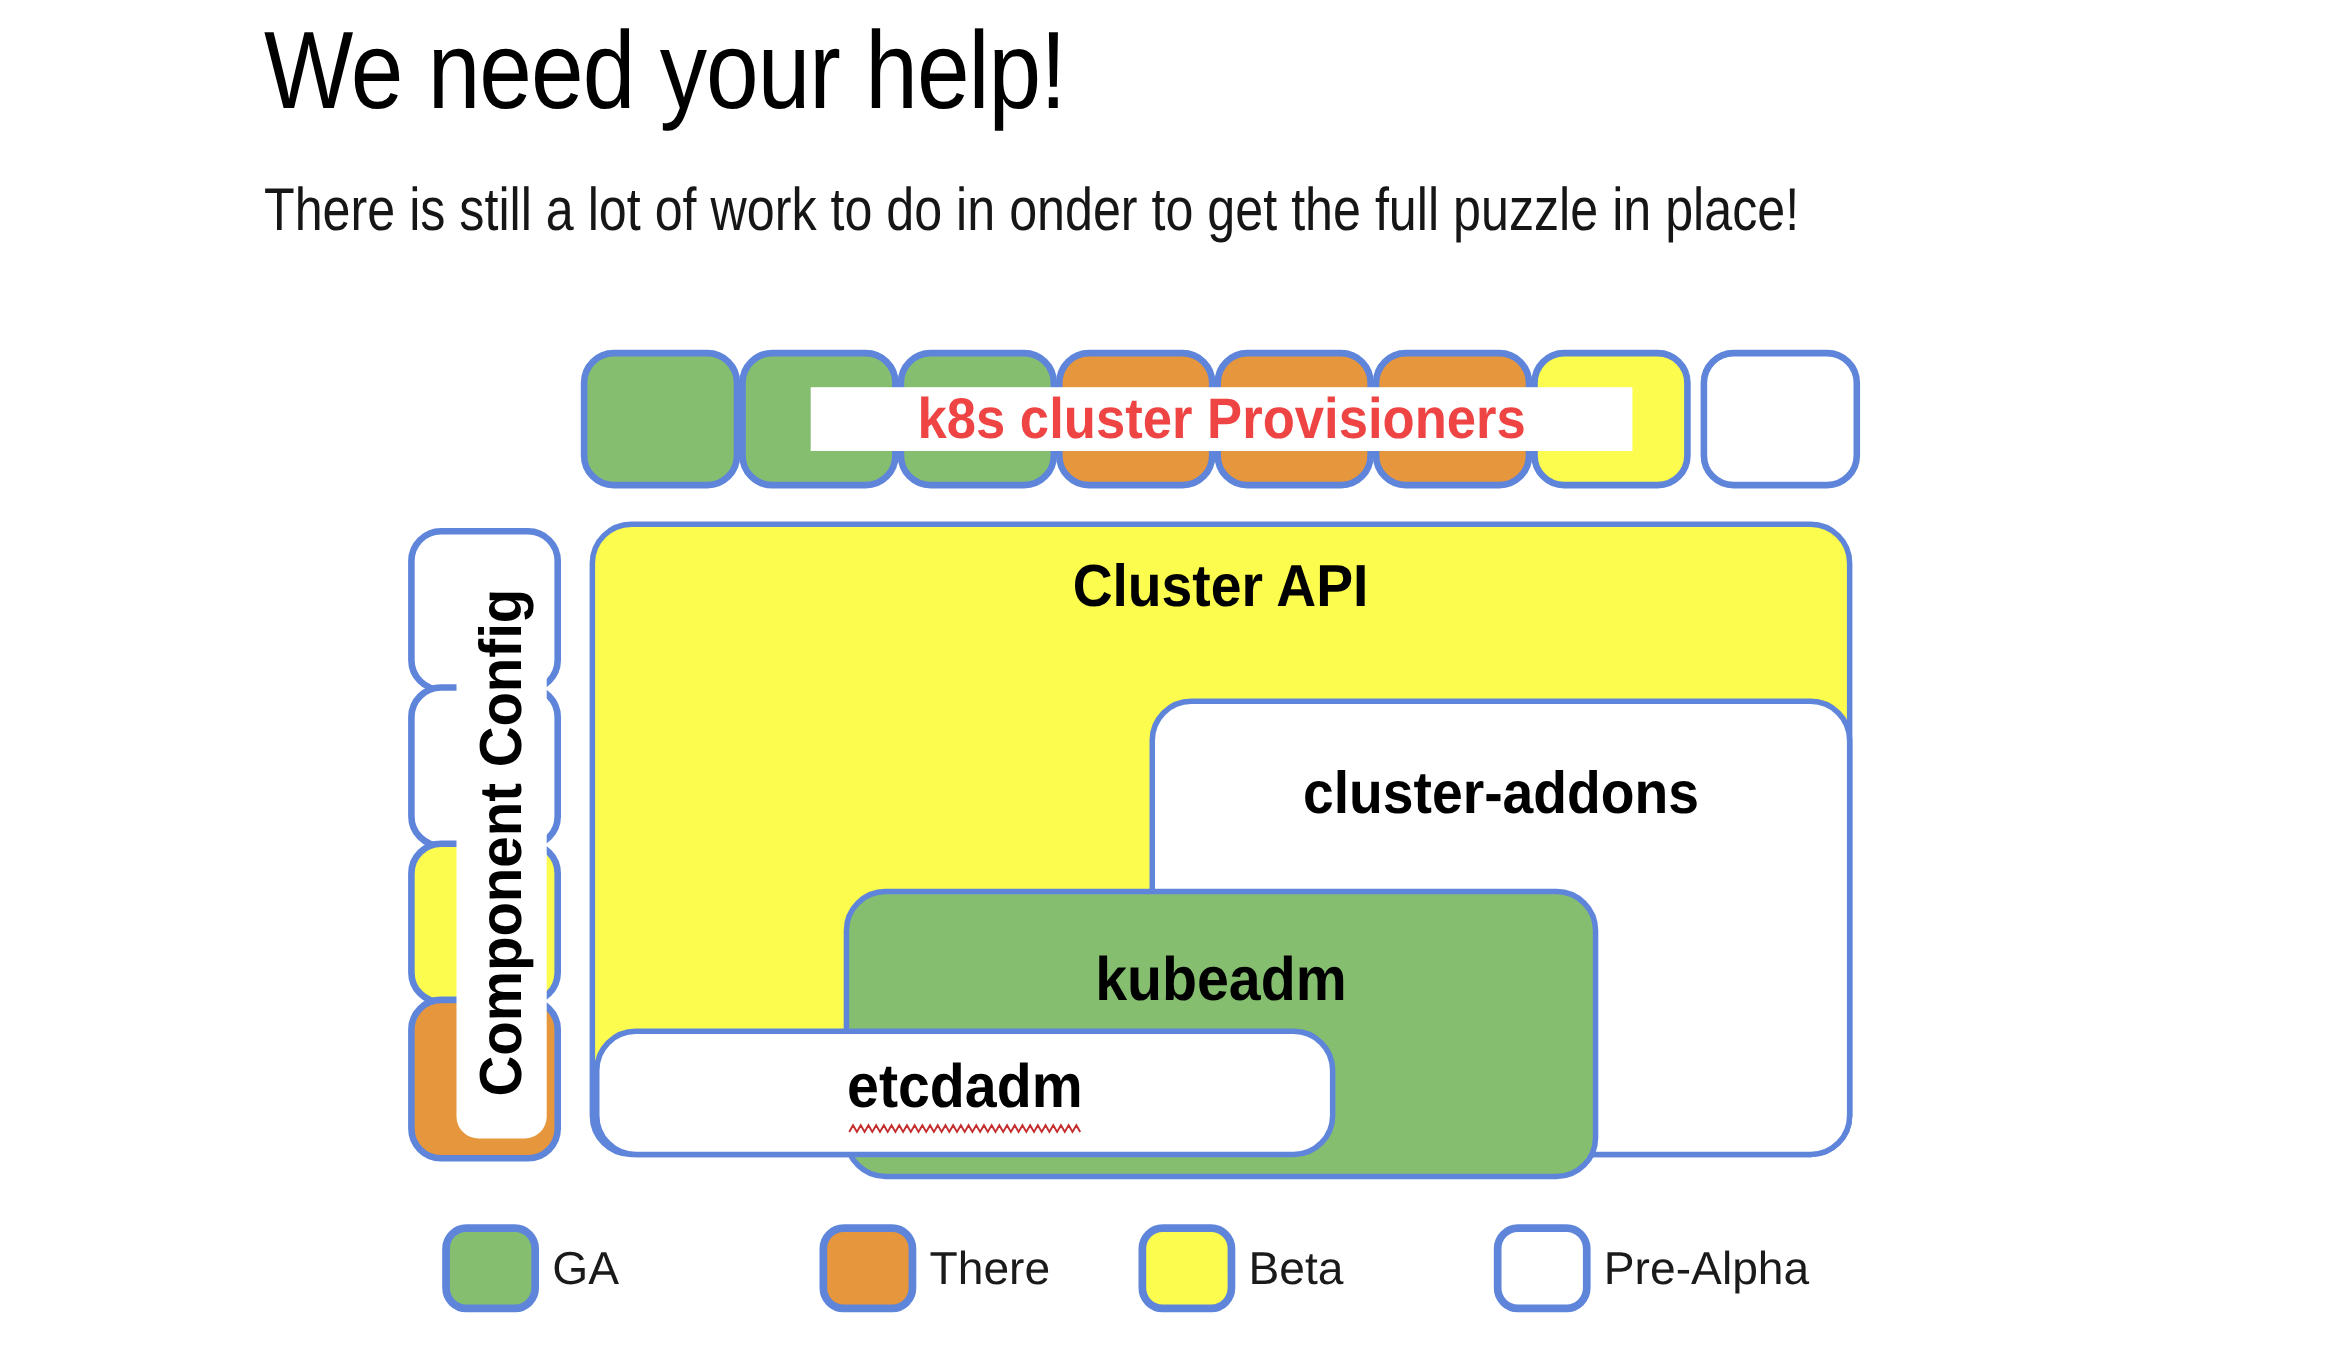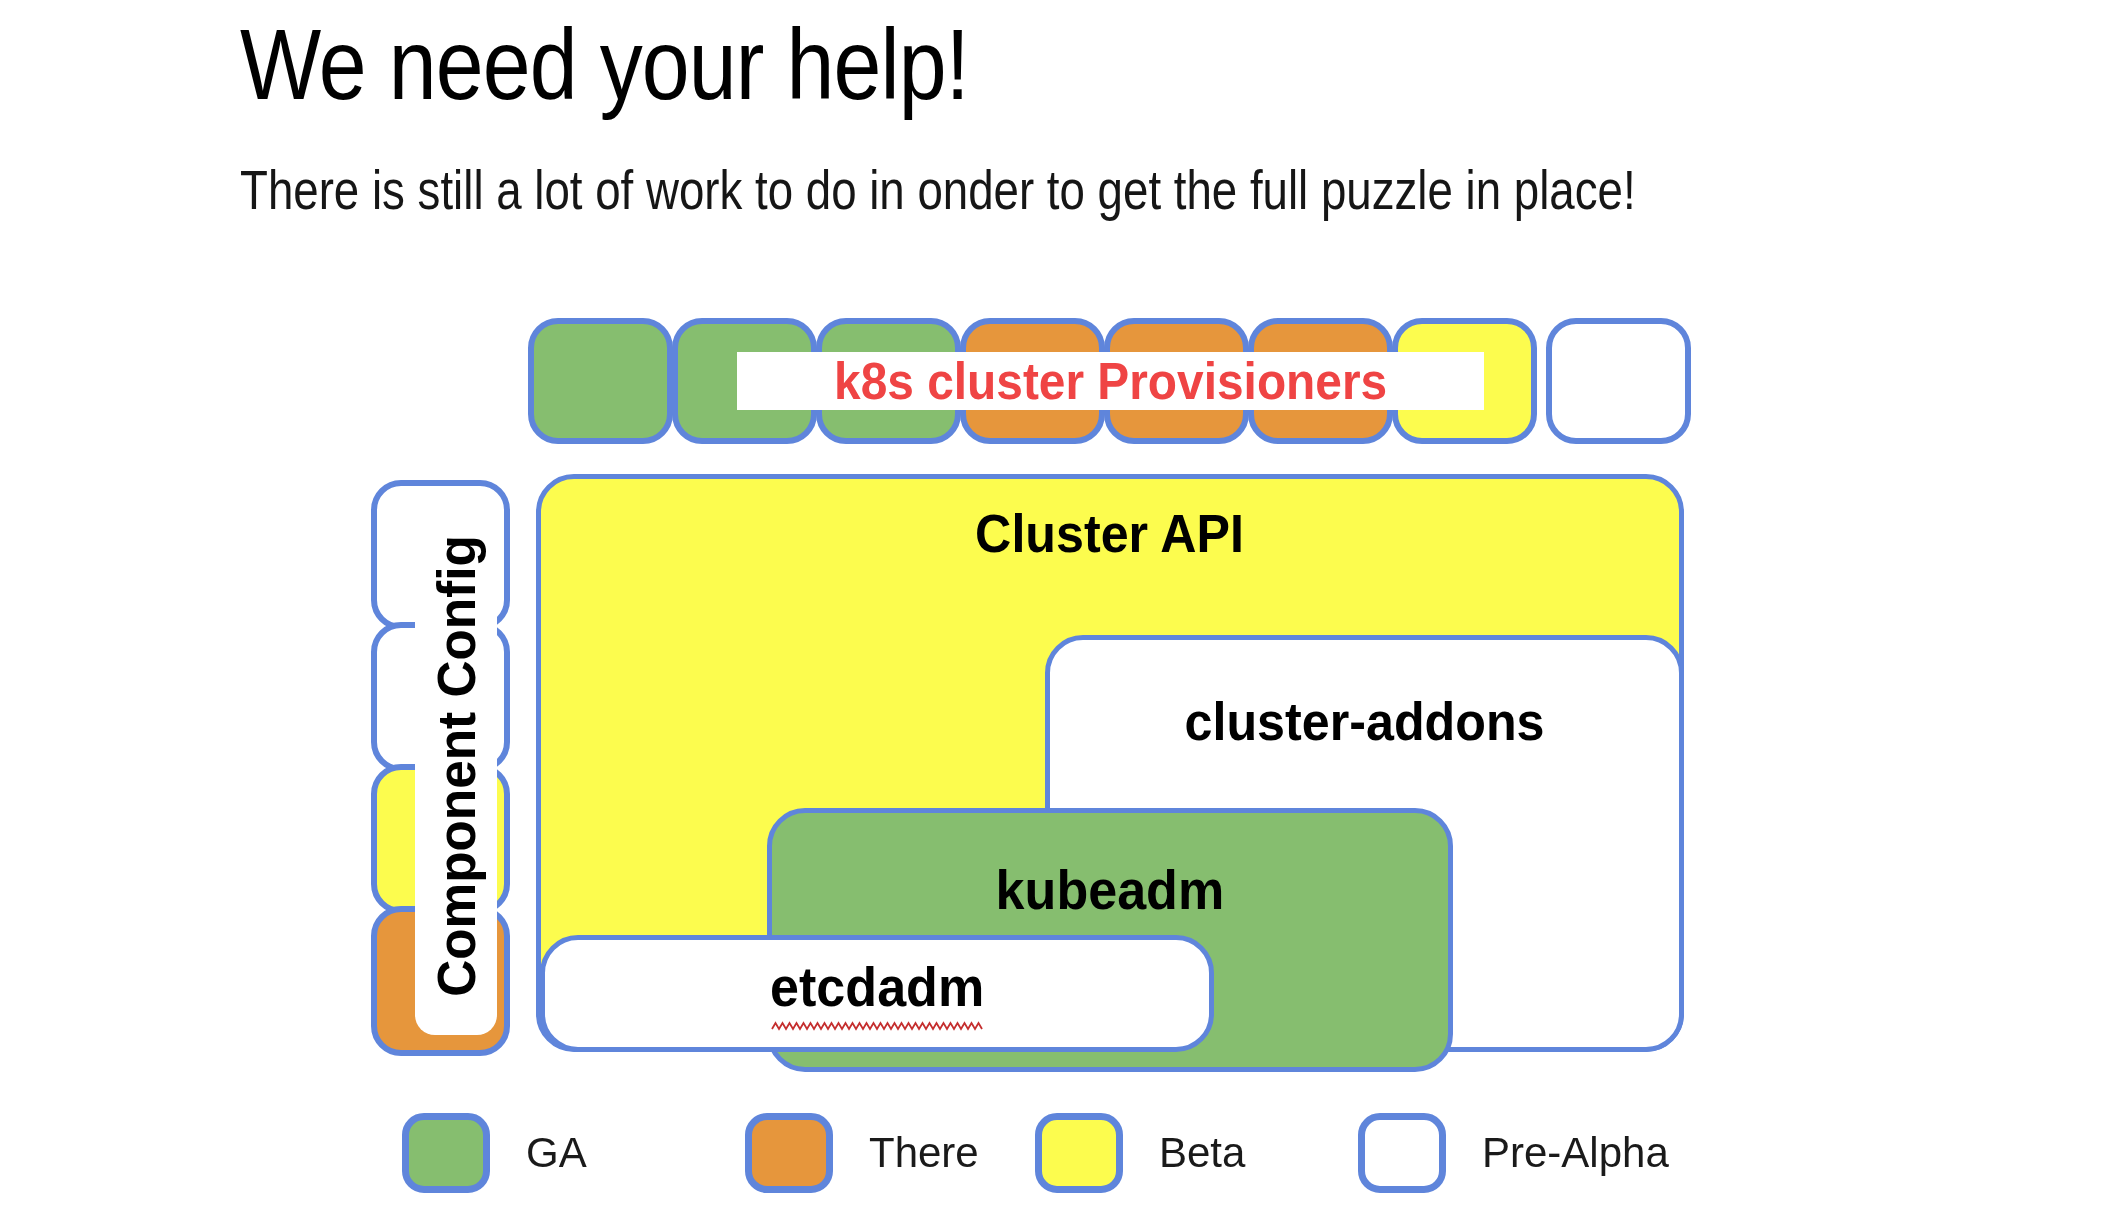--- a/index.html
+++ b/index.html
@@ -58,21 +58,21 @@
   #box-kubeadm .box-label        { margin-top:44px; font-size:56px; }
   #box-etcdadm .box-label        { margin-top:14px; font-size:56px; }
   #squiggle { display:block; margin:2px auto 0; }
 
   
   .legend-item { position:absolute; top:1113px; height:80px; display:flex; align-items:center; }
   .legend-swatch {
     width:88px; height:80px; box-sizing:border-box;
     border:7px solid var(--border); border-radius:22px;
   }
-  .legend-label { margin-left:36px; font-size:42px; color:#1a1a1a; line-height:80px; }
+  .legend-label { margin-left:12px; font-size:42px; color:#1a1a1a; line-height:80px; }
 </style>
 </head>
 <body style="--border: #5F85DB;">
 
 <div class="abs" id="title">We need your help!</div>
 <div class="abs" id="subtitle">There is still a lot of work to do in onder to get the full puzzle in place!</div>
 
 <div>
 
   <div class="abs" id="prov-row">

